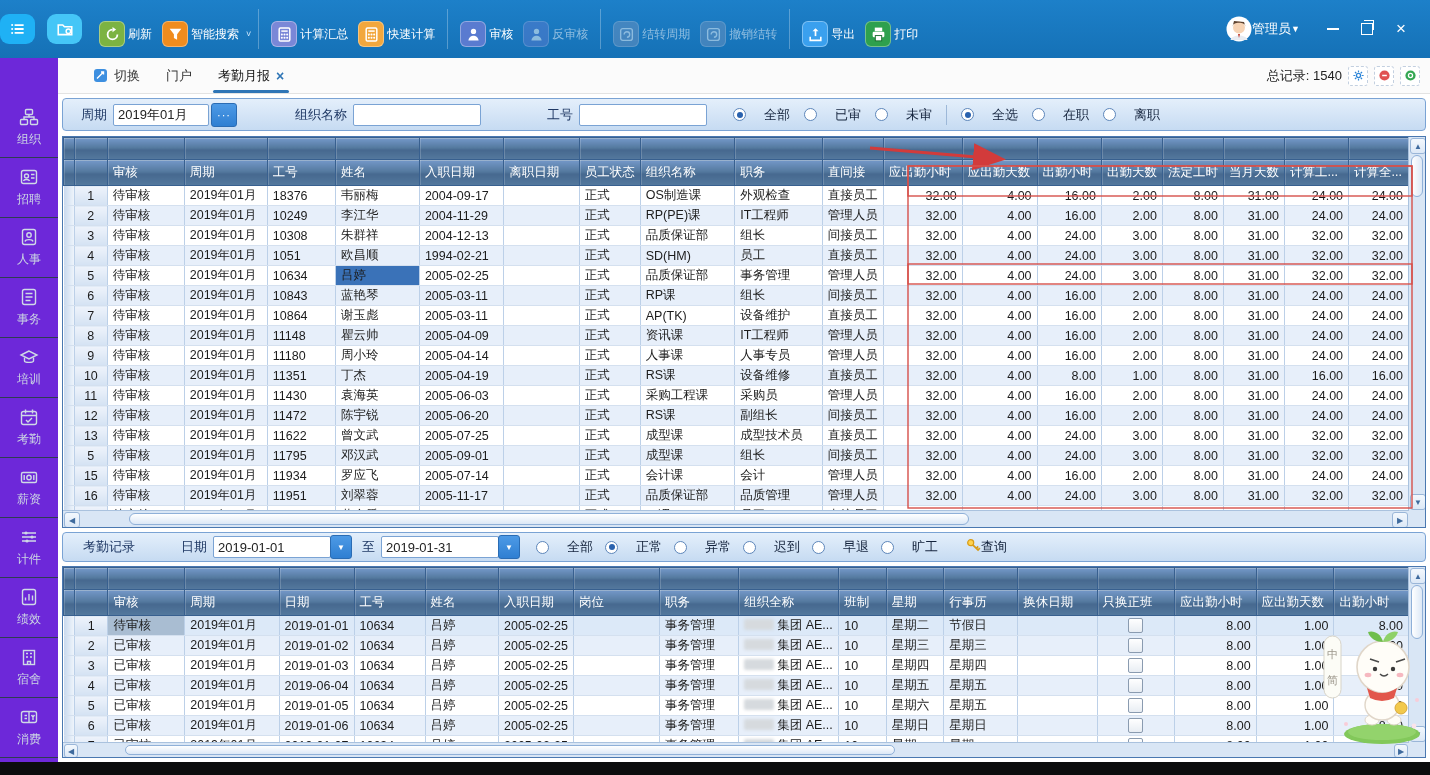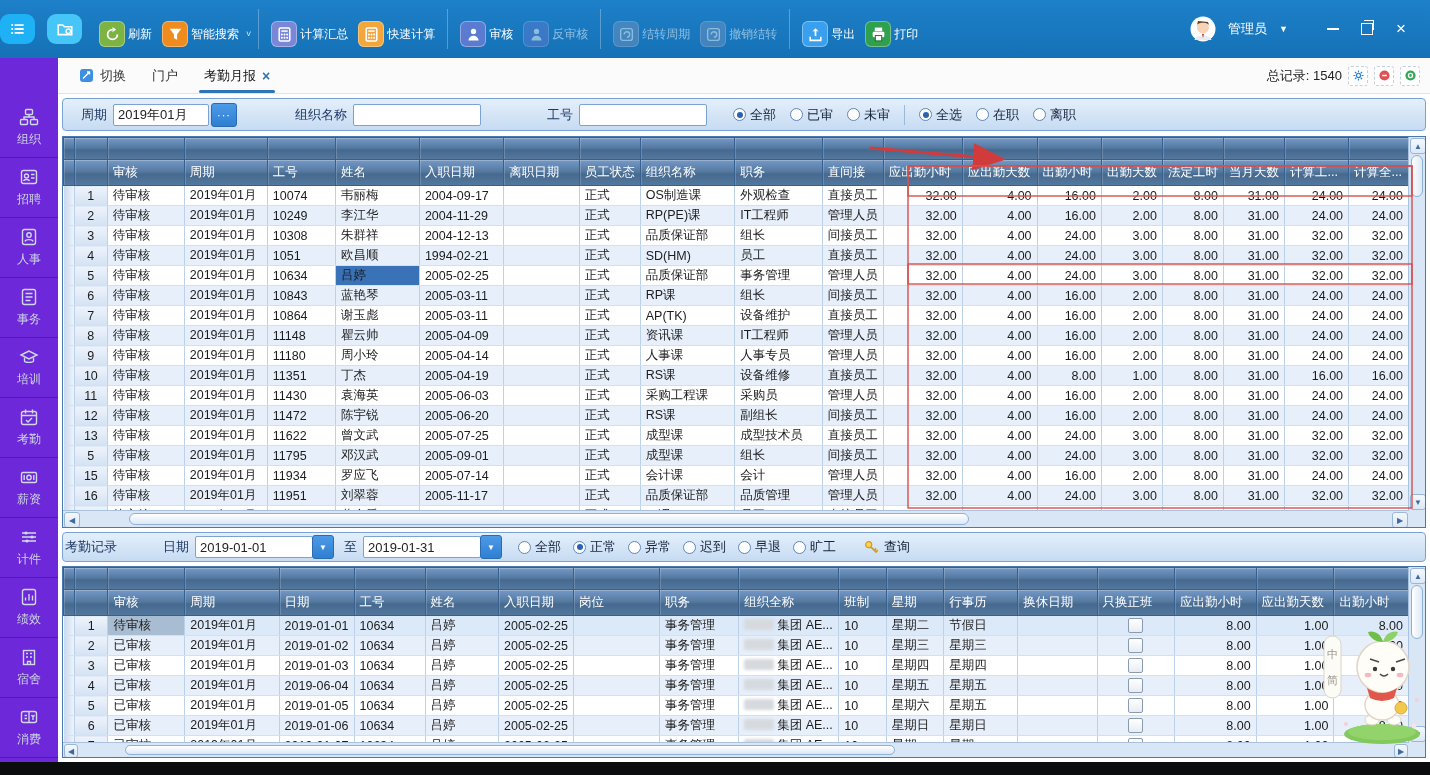--- a/index.html
+++ b/index.html
@@ -11,36 +11,36 @@
   .logo{display:flex;align-items:center;gap:8px;padding:0 16px 0 12px}
   .logo-title{font-size:21px;font-weight:700;letter-spacing:1px}
   .quickbtn{width:35px;height:30px;border-radius:9px;display:flex;align-items:center;justify-content:center;margin-right:12px;cursor:pointer}
   .qb1{background:#1fb1f5}.qb2{background:#45c6f7}
   .tbwrap{display:flex;align-items:flex-end}
   .tbtn{display:flex;flex-direction:row;align-items:center;justify-content:center;min-width:50px;padding:2px 5px;gap:3px;font-size:12px;cursor:pointer;white-space:nowrap}
   .tbtn .ic{width:26px;height:26px;border-radius:6px;display:flex;align-items:center;justify-content:center;box-shadow:inset 0 0 0 1px rgba(255,255,255,.35)}
   .tbtn.disabled{opacity:.5}
   .tbsep{width:1px;height:40px;background:rgba(255,255,255,.28);margin:0 7px;align-self:center}
   .caret{font-size:9px;color:#d6ecff;margin-left:2px}
-  .top-right{margin-left:auto;display:flex;align-items:center;gap:12px;padding-right:14px}
+  .top-right{margin-left:auto;display:flex;align-items:center;gap:0;padding-right:14px}
   .uname{font-size:13px}
   .udd{font-size:9px}
   .winbtns{display:flex;align-items:center;gap:4px;margin-left:18px}
   .winbtn{width:30px;height:28px;display:flex;align-items:center;justify-content:center;font-size:17px;cursor:pointer}
   .minline{display:inline-block;width:12px;height:2px;background:#fff}
   .sq{display:inline-block;width:10px;height:10px;border:1.6px solid #fff;position:relative;background:transparent}
   .sq::before{content:"";position:absolute;left:2px;top:-4px;width:9px;height:9px;border:1.6px solid #fff;border-left:none;border-bottom:none}
   
   .sidebar{position:absolute;left:0;top:58px;width:58px;bottom:0;background:#6d28d9;z-index:5;padding-top:40px;box-sizing:border-box}
   .side-item{width:100%;height:59px;display:flex;flex-direction:column;align-items:center;justify-content:center;gap:4px;
              border-bottom:1px solid #2f3d50;color:#ccd6e3;font-size:12px;cursor:pointer}
   
   .content{position:absolute;left:58px;top:58px;right:0;bottom:0;background:#fff}
   .tabbar{position:absolute;left:0;top:0;right:0;height:36px;display:flex;background:#fbfbfb;
-          border-bottom:1px solid #e3e3e3;padding-left:8px;box-sizing:border-box}
+          border-bottom:1px solid #e3e3e3;padding-left:22px;box-sizing:border-box}
   .tab{display:flex;align-items:center;gap:6px;padding:0 13px;height:100%;font-size:13px;color:#333;cursor:pointer;position:relative}
   .tab.active{color:#111}
   .tab.active::after{content:"";position:absolute;left:8px;right:8px;bottom:0;height:3px;background:#2e75b6;border-radius:2px}
   .tab-close{color:#2e75b6;font-size:14px;font-weight:bold}
   .tabic{display:flex}
   .tab-right{margin-left:auto;display:flex;align-items:center;gap:6px;padding-right:10px;font-size:13px;color:#222}
   .mini-ic{width:18px;height:18px;border:1px dashed #c3d0e0;border-radius:3px;display:flex;align-items:center;justify-content:center;cursor:pointer;background:#fff}
   
   .fbar{position:absolute;left:4px;right:4px;border:1px solid #7aa3d4;border-radius:4px;
         background:linear-gradient(180deg,#e4effb,#c6dbf2);display:flex;align-items:center;font-size:13px;color:#1f3864;box-sizing:border-box}
@@ -48,24 +48,24 @@
   .fbar2{top:474px;height:30px}
   .flabel{margin:0 6px 0 18px;white-space:nowrap}
   .inp{height:20px;border:1px solid #7aa3d4;background:#fff;border-radius:2px;padding:0 4px;font-size:13px;color:#222;
        font-family:"Liberation Sans","DejaVu Sans",sans-serif;box-sizing:content-box}
   .combo{display:flex;align-items:center}
   .calbtn{width:24px;height:22px;background:linear-gradient(180deg,#4d9ae6,#2f7fd2);border:1px solid #2a6cb4;border-radius:3px;
           color:#fff;display:flex;align-items:center;justify-content:center;font-size:11px;letter-spacing:1px;margin-left:2px;cursor:pointer}
   .ddbtn{width:20px;height:22px;background:linear-gradient(180deg,#4d9ae6,#2f7fd2);border:1px solid #2a6cb4;border-radius:3px;
          color:#fff;display:flex;align-items:center;justify-content:center;font-size:8px;margin-left:-1px;cursor:pointer}
   .rgroup{display:flex;align-items:center;gap:14px;margin-left:16px}
-  .ritem{display:flex;align-items:center;gap:4px;cursor:pointer;color:#14233c}
+  .ritem{display:flex;align-items:center;gap:18px;cursor:pointer;color:#14233c}
   .radio{width:13px;height:13px;border-radius:50%;border:1px solid #5d86ba;background:#fff;position:relative;box-sizing:border-box}
   .radio.sel::after{content:"";position:absolute;left:2.5px;top:2.5px;width:6px;height:6px;border-radius:50%;background:#2a62ae}
-  .querybtn{display:flex;align-items:center;gap:5px;margin-left:28px;cursor:pointer;color:#14233c}
+  .querybtn{display:flex;margin-left:28px;cursor:pointer;color:#14233c}
   
   .gridwrap{position:absolute;left:4px;right:4px;border:1px solid #4a78b0;background:#fff;overflow:hidden;box-sizing:border-box}
   #grid1wrap{top:78px;height:392px}
   #grid2wrap{top:508px;height:192px}
   .gridclip{position:absolute;left:0;top:0;right:16px;bottom:16px;overflow:hidden}
   table.grid{border-collapse:collapse;table-layout:fixed}
   table.grid th{background:linear-gradient(180deg,#7397c8 0%,#54799e 45%,#46688F 55%,#54799e 100%);
       color:#fff;font-weight:normal;font-size:12.5px;text-align:left;padding:0 5px;white-space:nowrap;overflow:hidden;
       border:1px solid #38608f;box-shadow:inset 0 1px 0 rgba(255,255,255,.35), inset 1px 0 0 rgba(255,255,255,.18)}
   tr.grp th{height:21px}
@@ -484,21 +484,21 @@
               <th>计算工...</th>
               <th>计算全...</th>
             </tr>
           </thead>
           <tbody>
             <tr>
               <td class="ind"></td>
               <td class="rownum">1</td>
               <td>待审核</td>
               <td>2019年01月</td>
-              <td>10074</td>
+              <td>18376</td>
               <td>韦丽梅</td>
               <td>2004-09-17</td>
               <td></td>
               <td>正式</td>
               <td>OS制造课</td>
               <td>外观检查</td>
               <td>直接员工</td>
               <td class="num">32.00</td>
               <td class="num">4.00</td>
               <td class="num">16.00</td>
@@ -870,21 +870,21 @@
     </div>
     <div class="hscroll">
       <div class="sbtn left">◀</div>
       <div class="hthumb" style="left:66px;width:838px"></div>
       <div class="sbtn right">▶</div>
     </div>
     <div class="corner"></div>
   </div>
 
   <div class="fbar fbar2">
-    <span class="flabel" style="margin-left:2px">考勤记录</span>
+    <span class="flabel" style="margin-left:20px">考勤记录</span>
     <span class="flabel" style="margin-left:40px">日期</span>
     <span class="combo">
       <input class="inp" style="width: 108px;" value="2019-01-01">
       <span class="ddbtn">▼</span>
     </span>
     <span class="flabel" style="margin:0 6px 0 10px">至</span>
     <span class="combo">
       <input class="inp" style="width: 108px;" value="2019-01-31">
       <span class="ddbtn">▼</span>
     </span>

